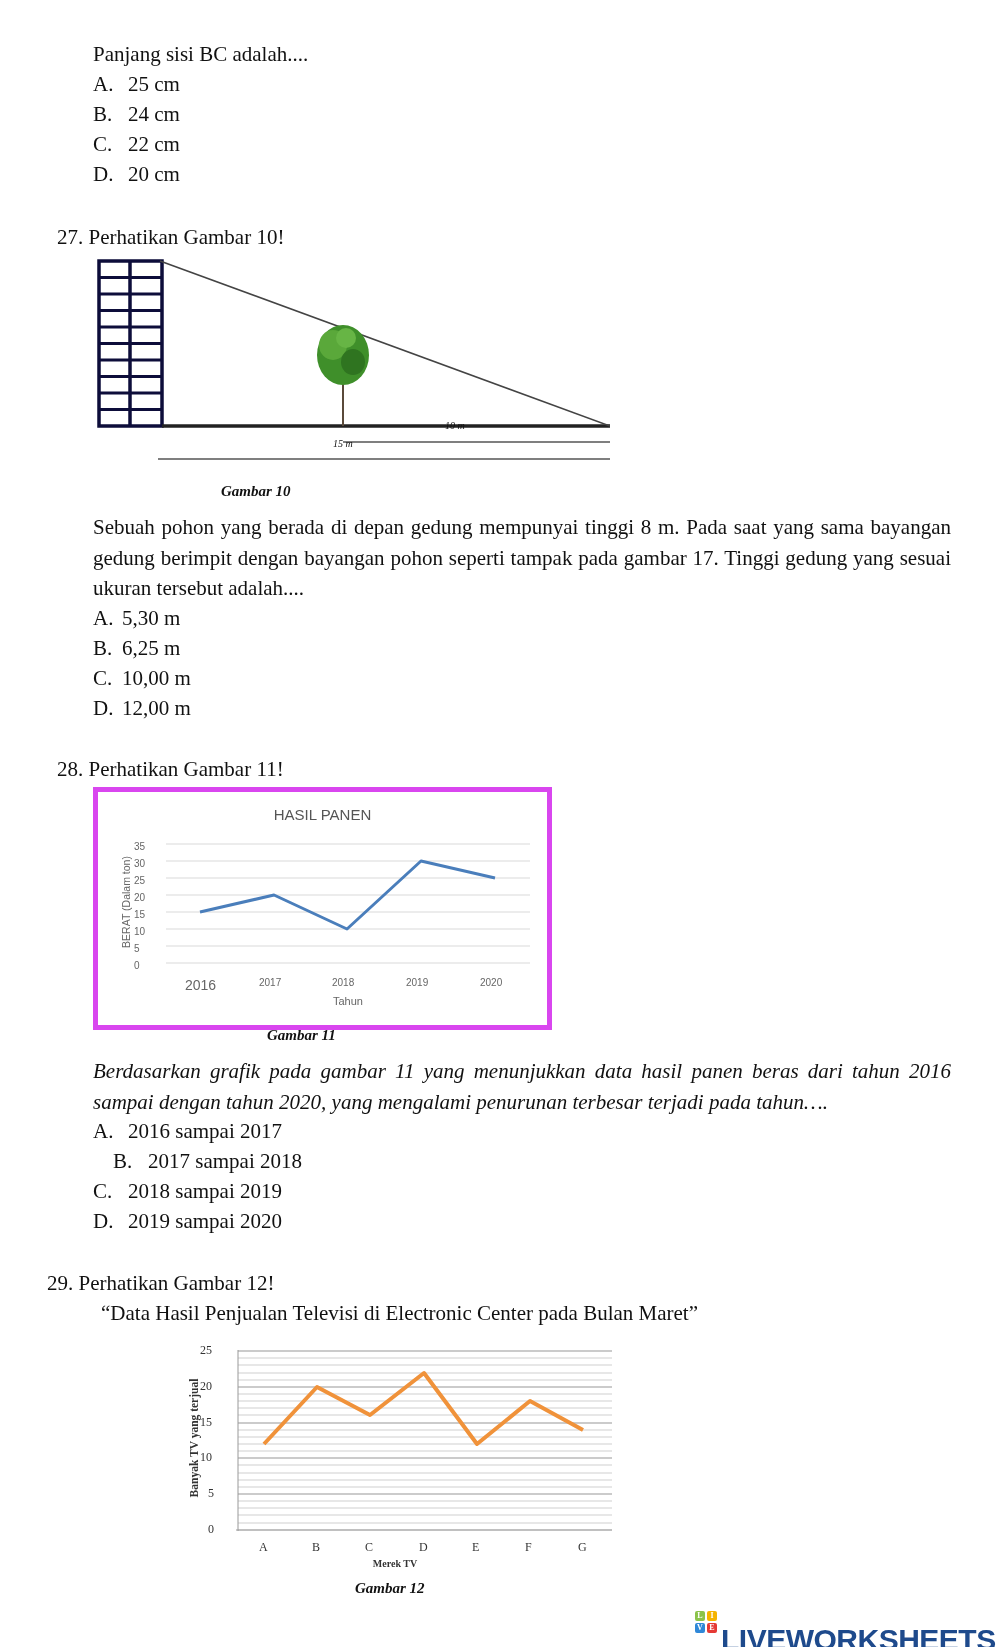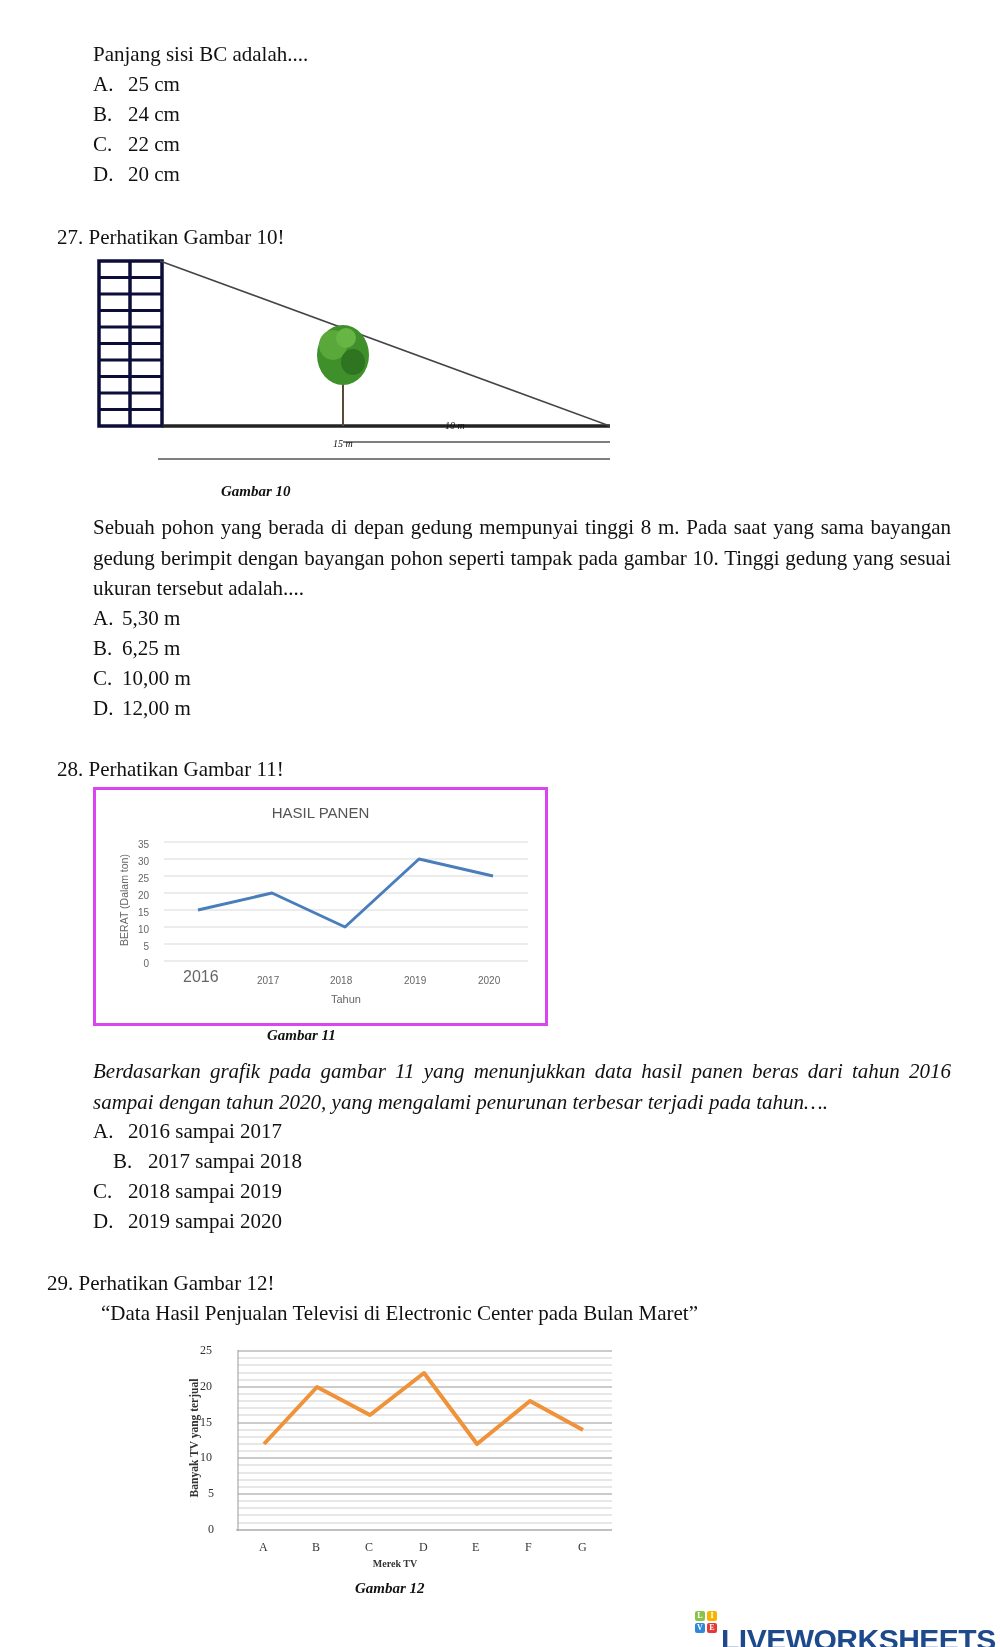--- a/index.html
+++ b/index.html
@@ -7,21 +7,21 @@
     width: 1000px; height: 1647px; position: relative; overflow: hidden;
     font-family: "Liberation Serif", "DejaVu Serif", serif;
     color: #111; font-size: 21px;
   }
   .abs { position: absolute; }
   .line { position: absolute; white-space: nowrap; line-height: 26px; }
   .opt-letter { display: inline-block; width: 35px; }
   .opt-letter.tight { width: 29px; }
   .caption { font-weight: bold; font-style: italic; font-size: 15px; }
   .para { position: absolute; left: 93px; width: 858px; text-align: justify; line-height: 30.5px; }
-  .chart11 { border: 3px solid #d946ef; background: #fff; }
+  .chart11 { border: 5px solid #d946ef; background: #fff; }
   .sans { font-family: "Liberation Sans", "DejaVu Sans", sans-serif; }
   .logo { font-family: "Liberation Sans", "DejaVu Sans", sans-serif; font-weight: bold; color: #1e4a8c; font-size: 30px; letter-spacing: -0.5px; margin-top: 36px; }
   .logo-tile { display: inline-block; width: 10px; height: 10px; font-size: 8px; line-height: 10px; text-align: center; color: #fff; font-weight: bold; border-radius: 2px; }
 </style>
 </head>
 <body>
 
 <div class="line" style="left:93px; top:41px;">Panjang sisi BC adalah....</div>
 <div class="line" style="left:93px; top:71px;"><span class="opt-letter">A.</span><span>25 cm</span></div>
 <div class="line" style="left:93px; top:101px;"><span class="opt-letter">B.</span><span>24 cm</span></div>
@@ -60,21 +60,21 @@
     </g>
 
     <line x1="293" y1="192" x2="560" y2="192" stroke="#555" stroke-width="1.3"></line>
     <line x1="108" y1="209" x2="560" y2="209" stroke="#555" stroke-width="1.3"></line>
   </svg>
   <div class="abs" style="left:395px; top:170px; font-size:10px; font-style:italic;">10 m</div>
   <div class="abs" style="left:283px; top:188px; font-size:10px; font-style:italic;">15 m</div>
 </div>
 <div class="abs caption" style="left:221px; top:483px;">Gambar 10</div>
 
-<div class="para" style="top:512px;">Sebuah pohon yang berada di depan gedung mempunyai tinggi 8 m. Pada saat yang sama bayangan gedung berimpit dengan bayangan pohon seperti tampak pada gambar 10. Tinggi gedung yang sesuai ukuran tersebut adalah....</div>
+<div class="para" style="top:512px;">Sebuah pohon yang berada di depan gedung mempunyai tinggi 8 m. Pada saat yang sama bayangan gedung berimpit dengan bayangan pohon seperti tampak pada gambar 17. Tinggi gedung yang sesuai ukuran tersebut adalah....</div>
 <div class="line" style="left:93px; top:605px;"><span class="opt-letter tight">A.</span><span>5,30 m</span></div>
 <div class="line" style="left:93px; top:635px;"><span class="opt-letter tight">B.</span><span>6,25 m</span></div>
 <div class="line" style="left:93px; top:665px;"><span class="opt-letter tight">C.</span><span>10,00 m</span></div>
 <div class="line" style="left:93px; top:695px;"><span class="opt-letter tight">D.</span><span>12,00 m</span></div>
 
 <div class="line" style="left:57px; top:756px;"><span>28.</span> <span>Perhatikan Gambar 11!</span></div>
 
 <div class="abs chart11" style="left:93px; top:787px; width:449px; height:233px;">
   <div class="abs sans" style="left:0; width:449px; top:14px; text-align:center; font-size:15px; color:#555;">HASIL PANEN</div>
   <svg class="abs" style="left:0; top:0;" width="449" height="233" viewBox="0 0 449 233">
@@ -83,32 +83,32 @@
       <line x1="68" y1="69" x2="432" y2="69"></line>
       <line x1="68" y1="86" x2="432" y2="86"></line>
       <line x1="68" y1="103" x2="432" y2="103"></line>
       <line x1="68" y1="120" x2="432" y2="120"></line>
       <line x1="68" y1="137" x2="432" y2="137"></line>
       <line x1="68" y1="154" x2="432" y2="154"></line>
       <line x1="68" y1="171" x2="432" y2="171"></line>
     </g>
     <polyline fill="none" stroke="#4a7ebb" stroke-width="3" stroke-linejoin="round" points="102,120 176,103 249,137 323,69 397,86"></polyline>
   </svg>
-  <div class="sans" style="position:absolute; left:36px; top:46px; font-size:10px; color:#666; line-height:17px; text-align:right; width:17px;">
+  <div class="sans" style="position:absolute; left:36px; top:46px; font-size:10px; color:#666; line-height:17px; text-align:left; width:17px;">
     <div>35</div>
     <div>30</div>
     <div>25</div>
     <div>20</div>
     <div>15</div>
     <div>10</div>
     <div>5</div>
     <div>0</div>
   </div>
   <div class="abs sans" style="left:-52px; top:104px; width:160px; text-align:center; transform:rotate(-90deg); font-size:10.5px; color:#666;">BERAT (Dalam ton)</div>
-  <div class="abs sans" style="left:87px; top:178px; font-size:16px; color:#666;">2016</div>
+  <div class="abs sans" style="left:87px; top:185px; font-size:14px; color:#666;">2016</div>
   <div class="abs sans" style="left:161px; top:185px; font-size:10px; color:#666;">2017</div>
   <div class="abs sans" style="left:234px; top:185px; font-size:10px; color:#666;">2018</div>
   <div class="abs sans" style="left:308px; top:185px; font-size:10px; color:#666;">2019</div>
   <div class="abs sans" style="left:382px; top:185px; font-size:10px; color:#666;">2020</div>
   <div class="abs sans" style="left:0; width:500px; top:203px; text-align:center; font-size:11px; color:#666;">Tahun</div>
 </div>
 <div class="abs caption" style="left:267px; top:1027px;">Gambar 11</div>
 
 <div class="para" style="top:1056px; line-height:31px;font-style:italic;">Berdasarkan grafik pada gambar 11 yang menunjukkan data hasil panen beras dari tahun 2016 sampai dengan tahun 2020, yang mengalami penurunan terbesar terjadi pada tahun….</div>
 <div class="line" style="left:93px; top:1118px;"><span class="opt-letter">A.</span><span>2016 sampai 2017</span></div>

